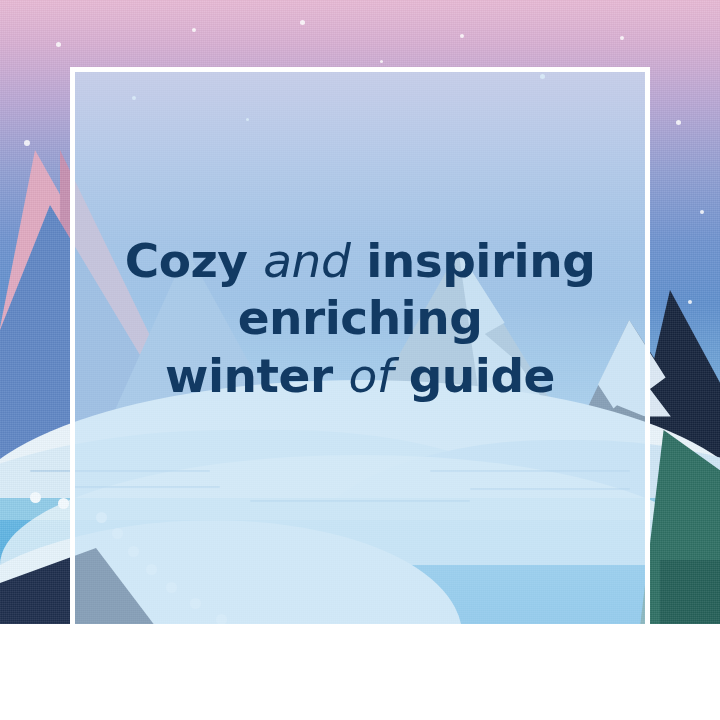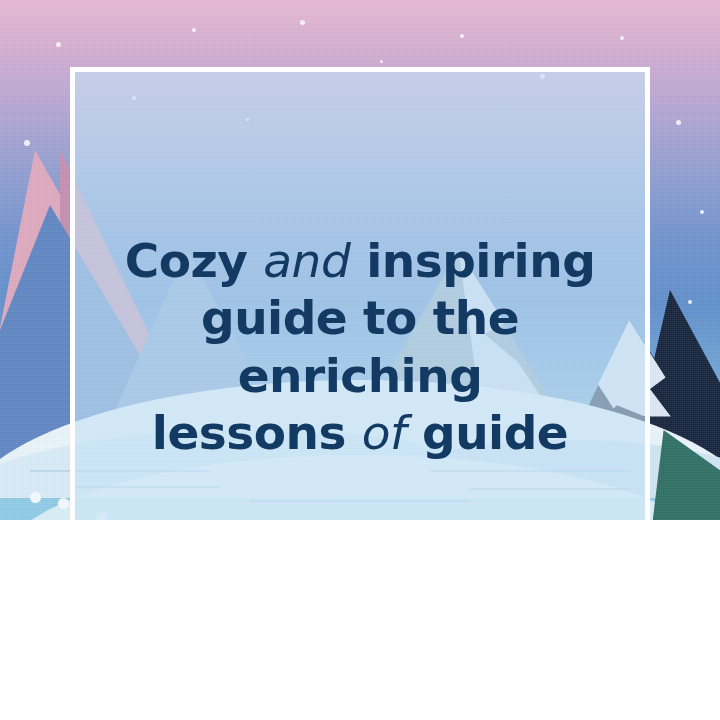--- a/index.html
+++ b/index.html
@@ -7,21 +7,21 @@
     padding: 0;
     background: #ffffff;
   }
   body {
     font-family: "DejaVu Sans", sans-serif;
   }
 
   #poster {
     position: relative;
     width: 720px;
-    height: 520px;
+    height: 624px;
     overflow: hidden;
     background: #bcd9ef;
   }
 
   
   .scene {
     position: absolute;
     inset: 0;
     overflow: hidden;
   }
@@ -309,23 +309,22 @@
     <div class="grain"></div>
   </div>
 
   <div class="card">
     <div class="headline">
       <div>
         <span>Cozy</span>
         <span class="it">and</span>
         <span>inspiring</span>
       </div>
-      <div>guide to the</div>
       <div>enriching</div>
       <div>
-        <span>lessons</span>
+        <span>winter</span>
         <span class="it">of</span>
         <span>guide</span>
       </div>
     </div>
   </div>
 
 </div>
 
 </body></html>

